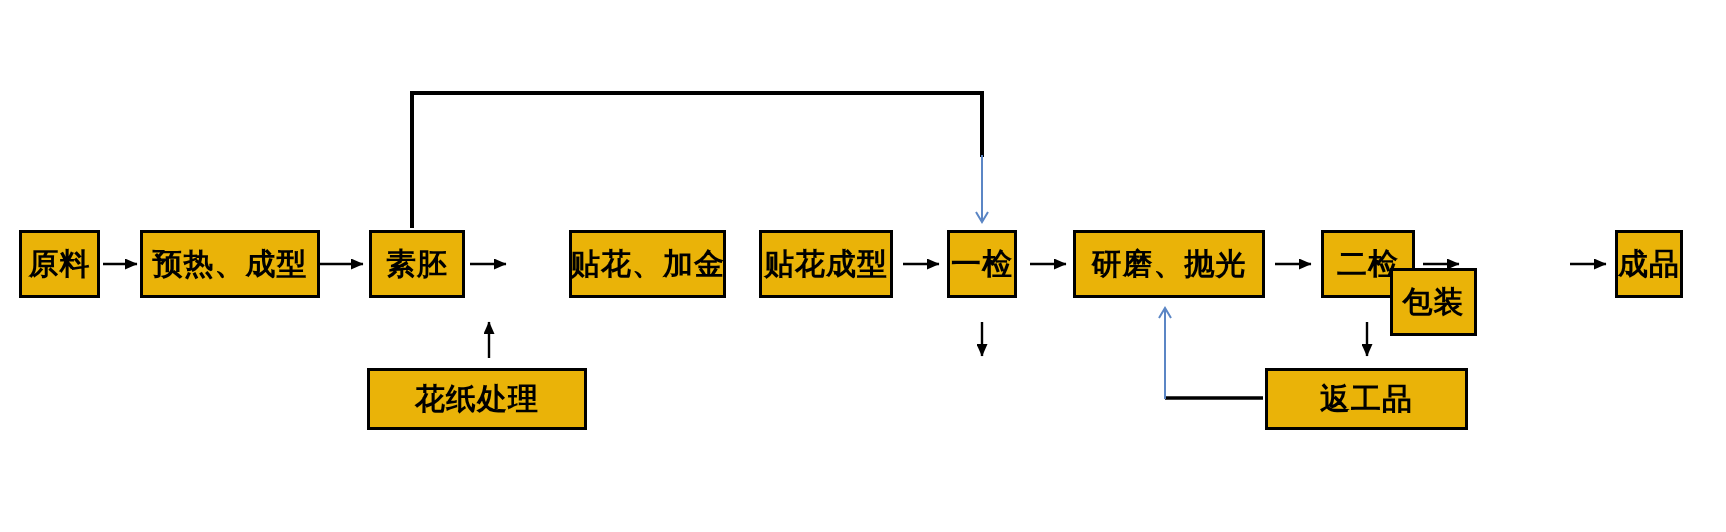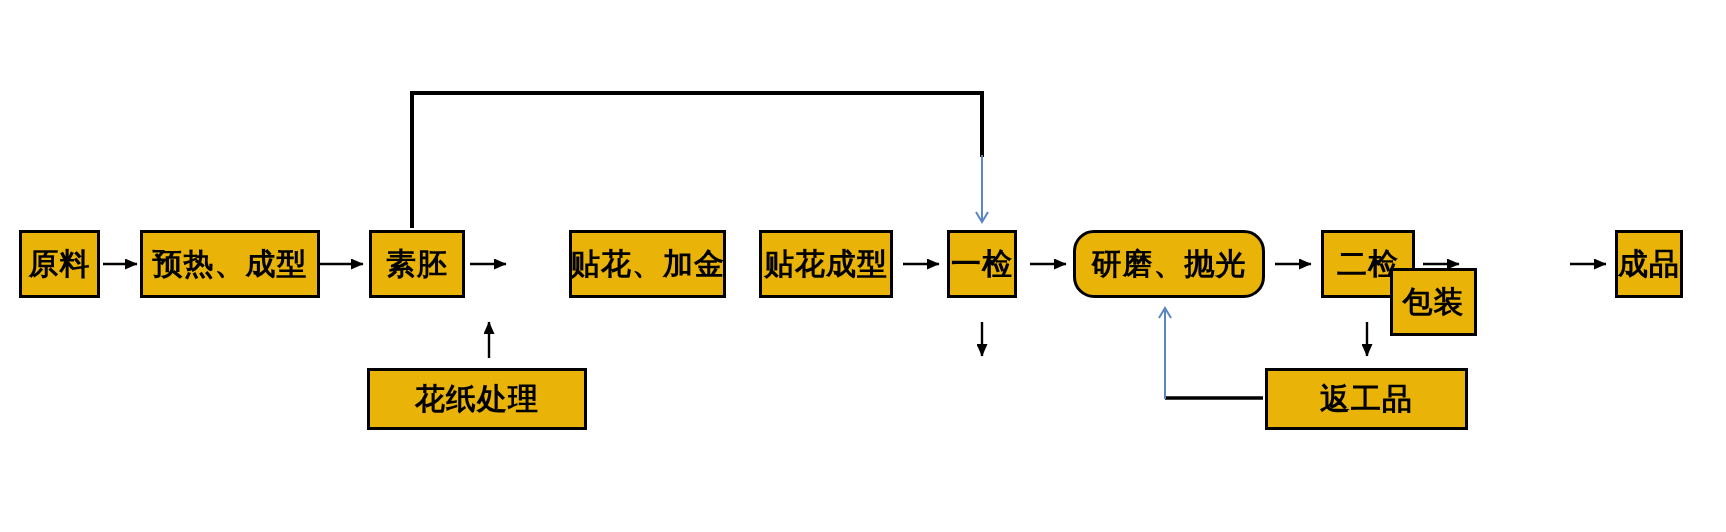--- a/index.html
+++ b/index.html
@@ -66,21 +66,21 @@
       <line x1="1165" y1="399" x2="1165" y2="308" stroke="#5B86C5" stroke-width="2" marker-end="url(#headBlue)"></line>
     </g>
   </svg>
 
   <div class="node main-row" style="left:19px;   width:81px;">原料</div>
   <div class="node main-row" style="left:140px;  width:180px;">预热、成型</div>
   <div class="node main-row" style="left:369px;  width:96px;">素胚</div>
   <div class="node main-row" style="left:521px;  width:157px;margin-left:48px;">贴花、加金</div>
   <div class="node main-row" style="left:720px;  width:134px;margin-left:39px;">贴花成型</div>
   <div class="node main-row" style="left:947px;  width:70px;text-align:right;">一检</div>
-  <div class="node main-row" style="left:1073px; width:192px;border-radius:21px;">研磨、抛光</div>
+  <div class="node main-row" style="left:1073px; width:192px;">研磨、抛光</div>
   <div class="node main-row" style="left:1321px; width:94px;">二检</div>
   <div class="node main-row" style="left:1390px; width:87px;margin-top:38px;">包装</div>
   <div class="node main-row" style="left:1615px; width:68px;">成品</div>
 
   <div class="node aux-row" style="left:367px;  width:220px;">花纸处理</div>
   <div class="node aux-row" style="left:1265px; width:203px;">返工品</div>
 
 </div>
 
 </body></html>

